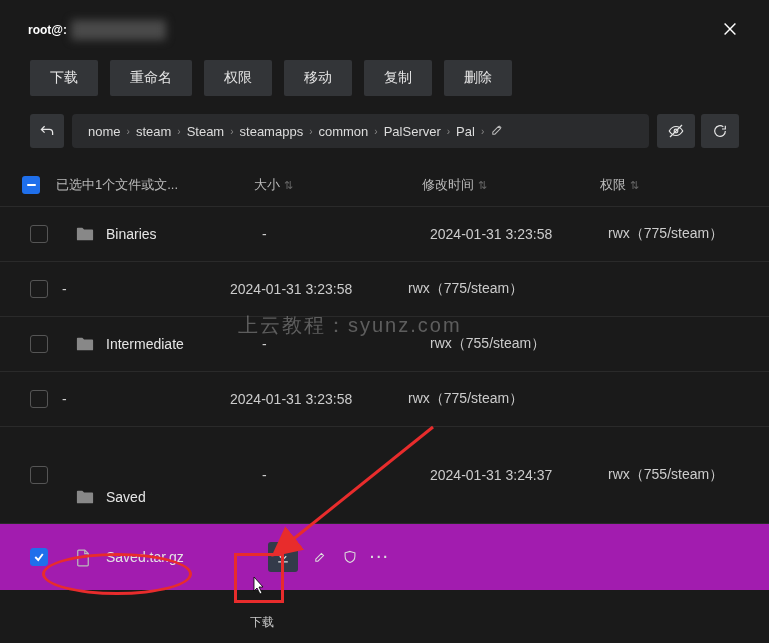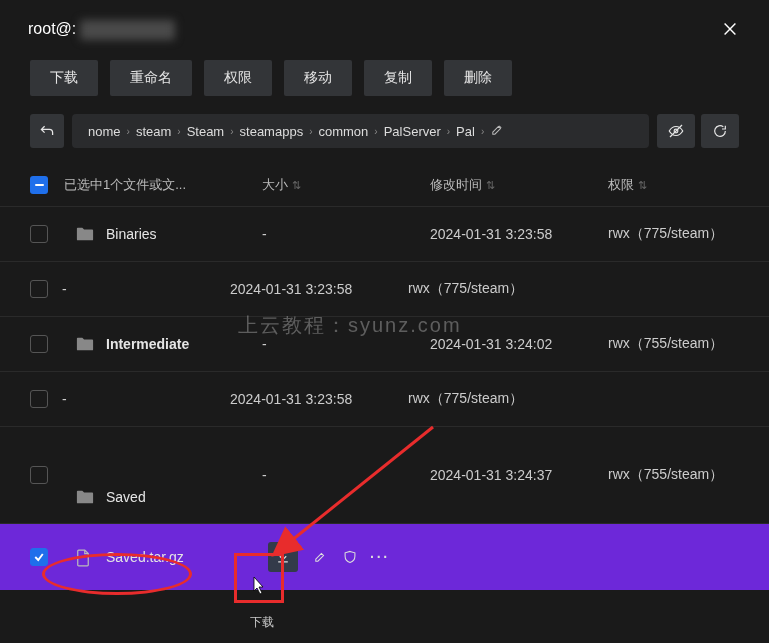--- a/index.html
+++ b/index.html
@@ -14,23 +14,24 @@
     position: relative;
   }
   .header {
     display: flex;
     align-items: center;
     justify-content: space-between;
     padding: 20px 28px 16px 28px;
   }
   .title {
     color: #fff;
-    font-size: 16px;
-    font-weight: 400;
-    display: flex;
+    font-size: 12px;
+    font-weight: 700;
+    display: flex;
+    align-items: center;
   }
   .title .blurred {
     width: 95px;
     height: 20px;
     background: #4a4a4a;
     filter: blur(4px);
     border-radius: 3px;
     margin: 0 4px;
     display: inline-block;
   }
@@ -116,21 +117,20 @@
     color: #e5e5e5;
     cursor: pointer;
   }
   .table-header {
     display: flex;
     align-items: center;
     padding: 12px 22px;
     color: #bbb;
     font-size: 13px;
     font-weight: 500;
-    margin-left: 8px;
   }
   .col-select { width: 32px; }
   .col-name { width: 200px; padding-left: 2px; }
   .col-size { width: 168px; }
   .col-mtime { width: 178px; }
   .col-perm { flex: 1; }
   .sort-icon { color: #666; font-size: 11px; margin-left: 4px; }
   .checkbox-header {
     width: 18px;
     height: 18px;
@@ -147,21 +147,21 @@
     background: #fff;
     border-radius: 1px;
   }
   .row {
     display: flex;
     align-items: center;
     padding: 18px 30px;
     border-top: 1px solid #2a2a2a;
   }
   .row.selected {
-    background: #6d28d9;
+    background: #a21caf;
   }
   .checkbox {
     width: 18px;
     height: 18px;
     border: 1.5px solid #555;
     border-radius: 3px;
     background: transparent;
     cursor: pointer;
     display: flex;
     align-items: center;
@@ -358,28 +358,27 @@
         <div class="checkbox"></div>
       </div>
       <div class="col-size dim">-</div>
       <div class="col-mtime dim">2024-01-31 3:23:58</div>
       <div class="col-perm dim">rwx（775/steam）</div>
     </div>
     <div class="row">
       <div class="col-select">
         <div class="checkbox"></div>
       </div>
-      <div class="col-name" style="display: flex; align-items: flex-start; font-weight: bold;">
+      <div class="col-name" style="display: flex; align-items: flex-start;">
         <span class="file-icon"><svg viewBox="0 0 20 16" width="18" height="16" fill="#888">
             <path d="M1 2 a1 1 0 0 1 1-1 h5 l2 2 h9 a1 1 0 0 1 1 1 v10 a1 1 0 0 1-1 1 H2 a1 1 0 0 1-1-1 Z"></path>
           </svg></span>
         <span class="file-name">Intermediate</span>
       </div>
       <div class="col-size dim">-</div>
-      <div class="col-mtime dim">2024-01-31 3:24:02</div>
       <div class="col-perm dim">rwx（755/steam）</div>
     </div>
     <div class="row">
       <div class="col-select">
         <div class="checkbox"></div>
       </div>
       <div class="col-size dim">-</div>
       <div class="col-mtime dim">2024-01-31 3:23:58</div>
       <div class="col-perm dim">rwx（775/steam）</div>
     </div>

